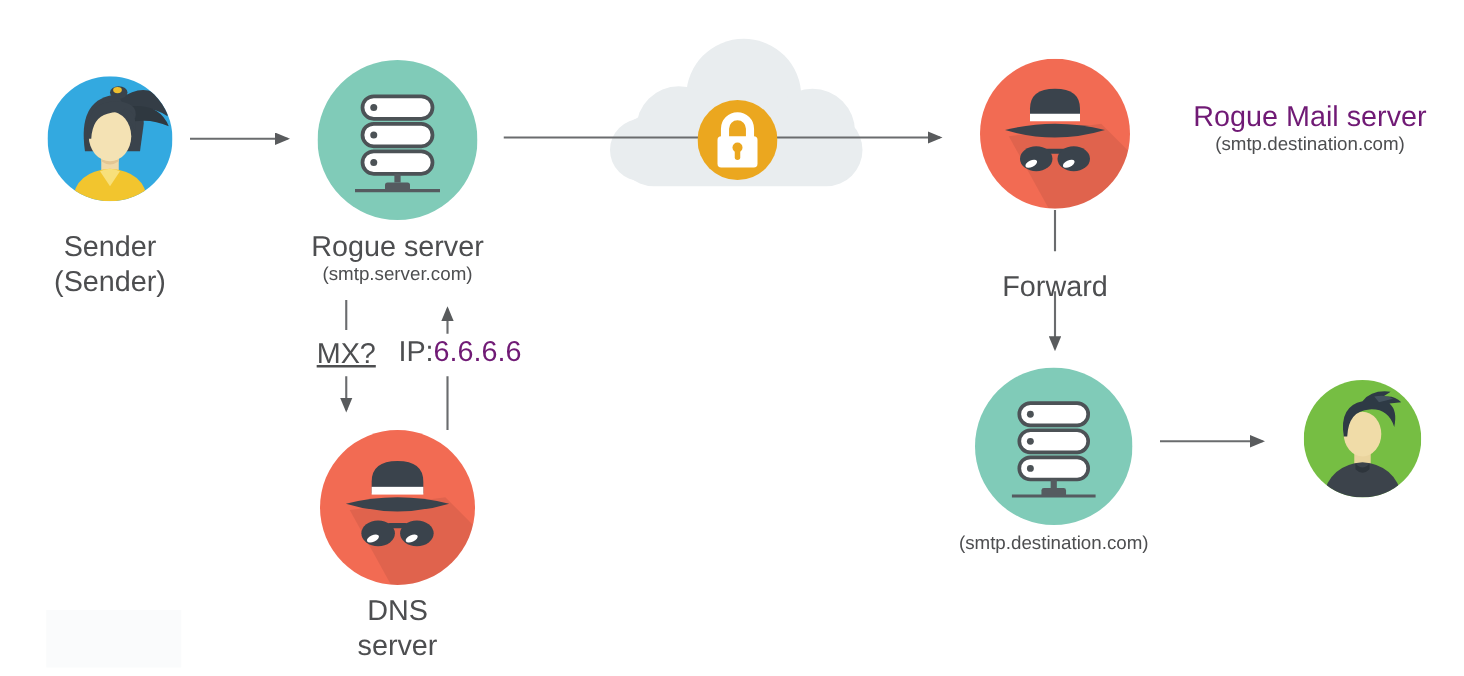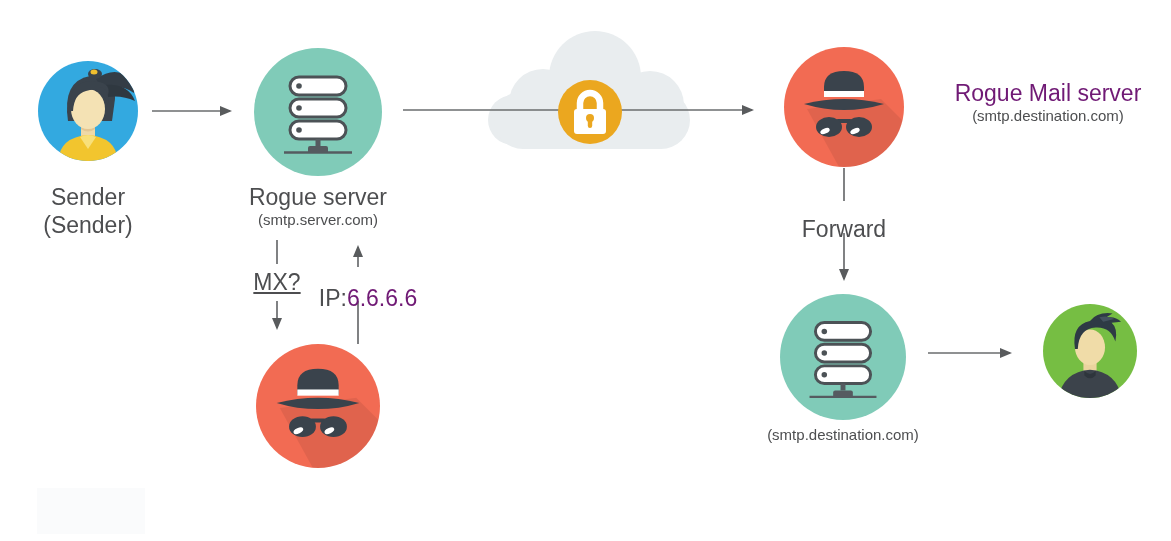--- a/index.html
+++ b/index.html
@@ -184,24 +184,28 @@
   </div>
 
   <div class="label single" style="left:784px; top:202px; width:120px;margin-top:13px;">
     <span>Forward</span>
   </div>
 
   <div class="label single" style="left:237px; top:268px; width:80px;text-decoration:underline;">
     <span>MX?</span>
   </div>
 
-  <div class="label single" style="left:303px; top:284px; width:130px;">
+  <div class="label single" style="left:303px; top:267px; width:130px;">
     <span>IP:</span><span class="red">6.6.6.6</span>
   </div>
 
+  <div class="label" style="left:258px; top:474px; width:120px;">
+    <div>DNS</div>
+    <div>server</div>
+  </div>
 
   <div class="label" style="left:723px; top:426px; width:240px;">
     <div class="sub">(smtp.destination.com)</div>
   </div>
 
   <div class="label" style="left:1010px; top:409px; width:160px;">
   </div>
 
   <div class="watermark"></div>
 

